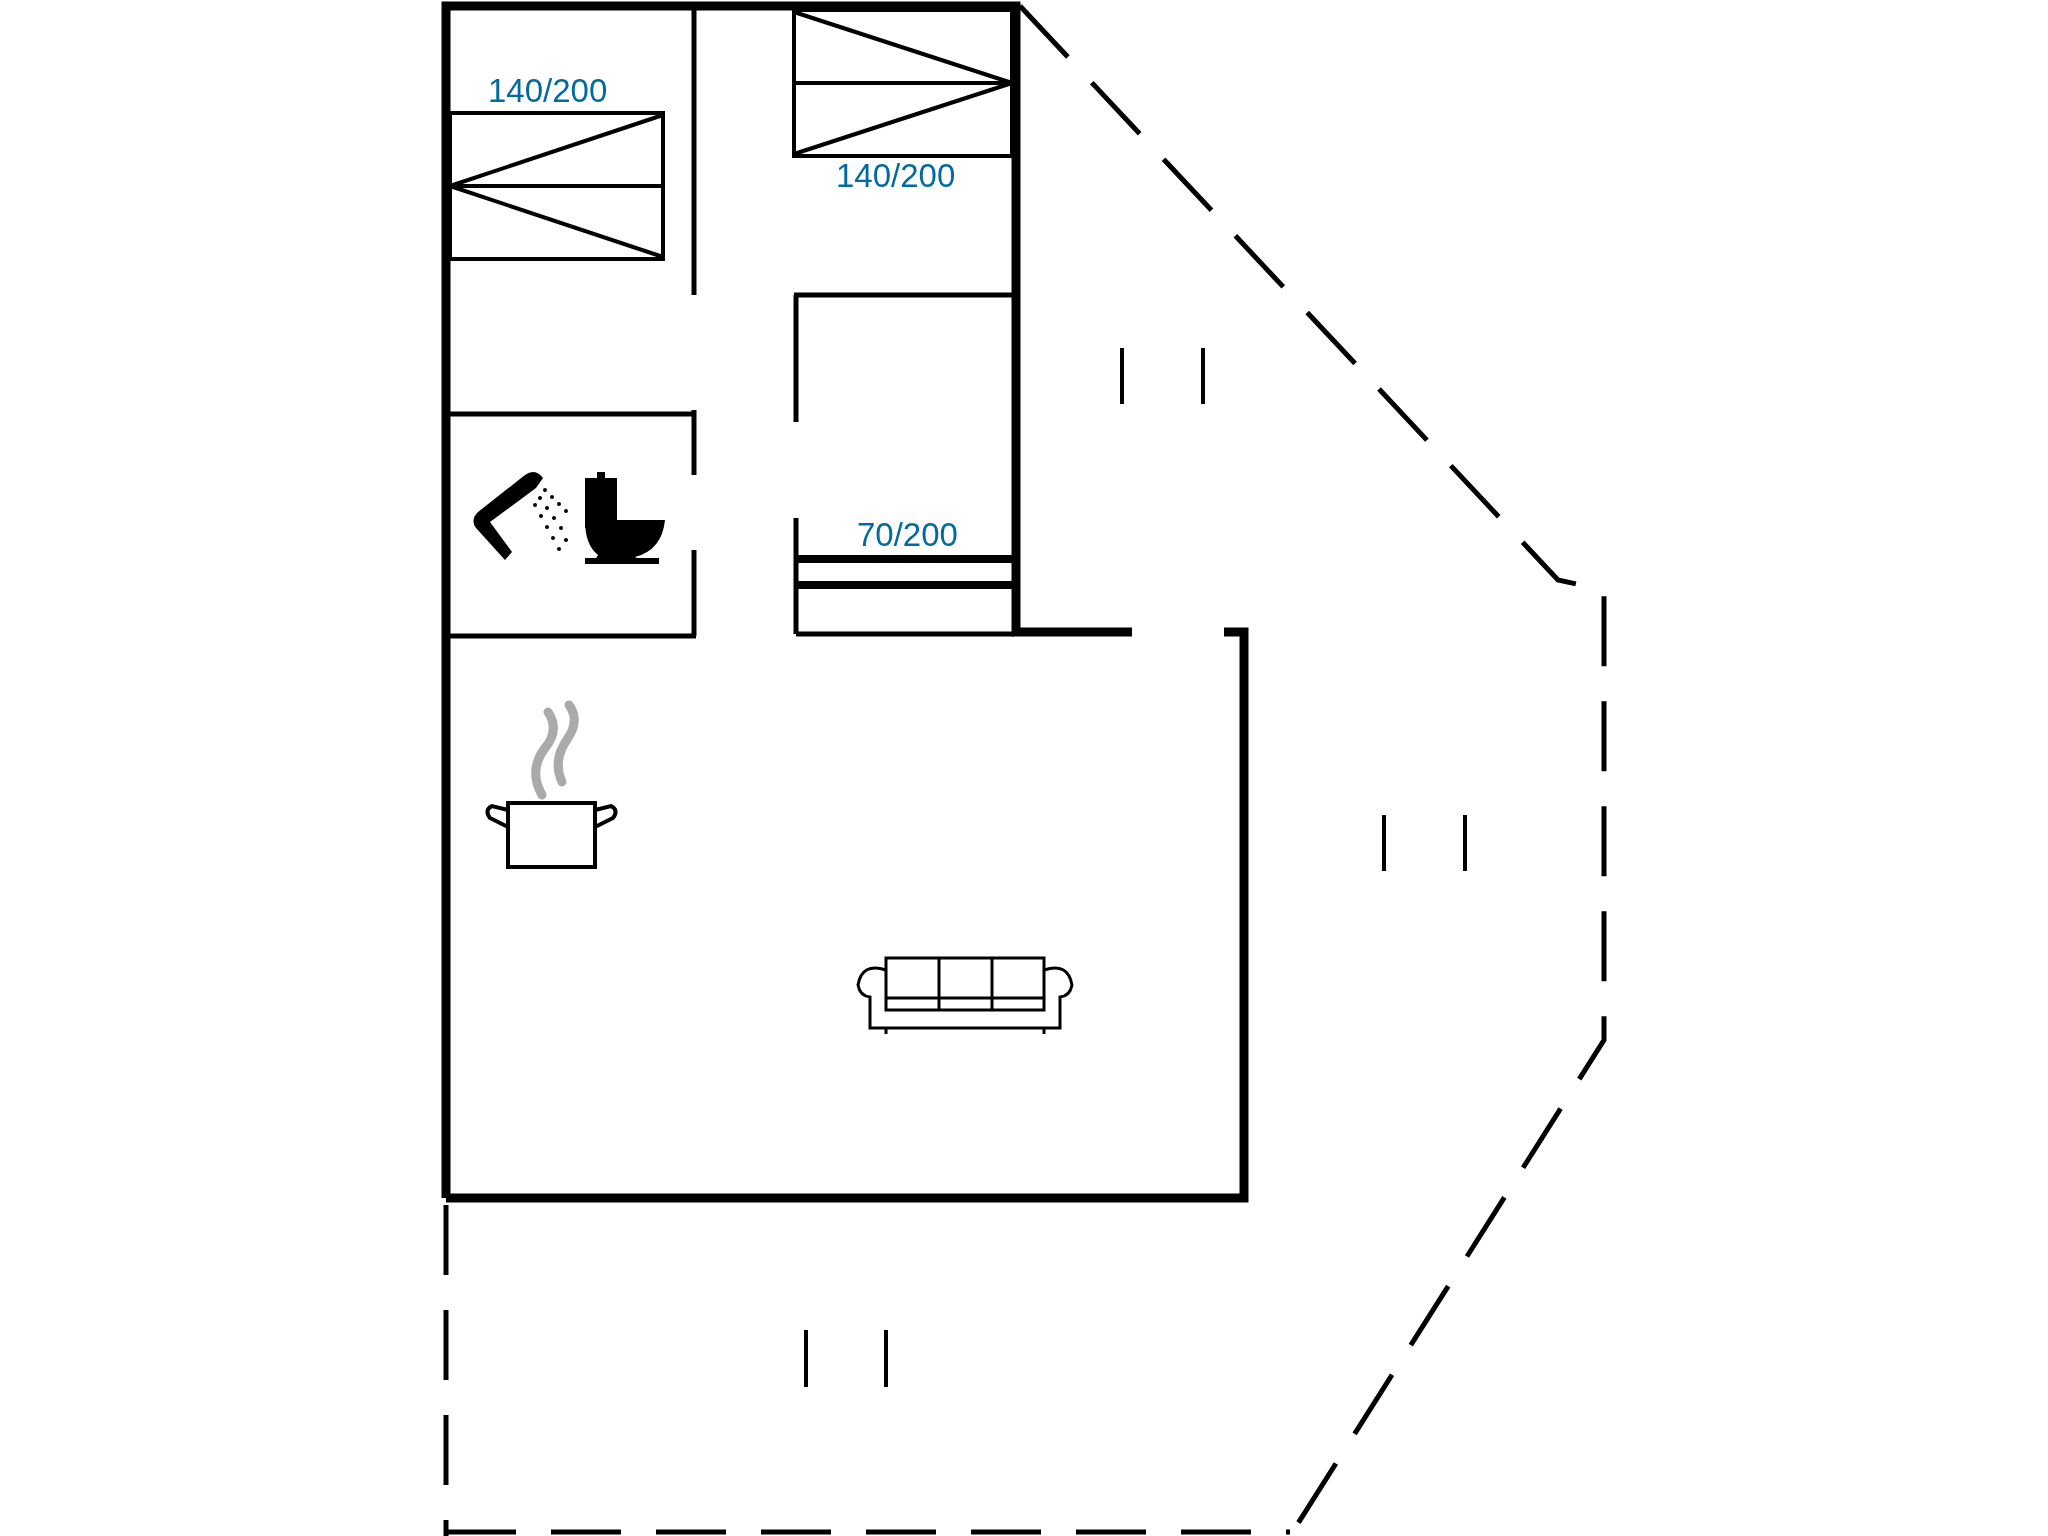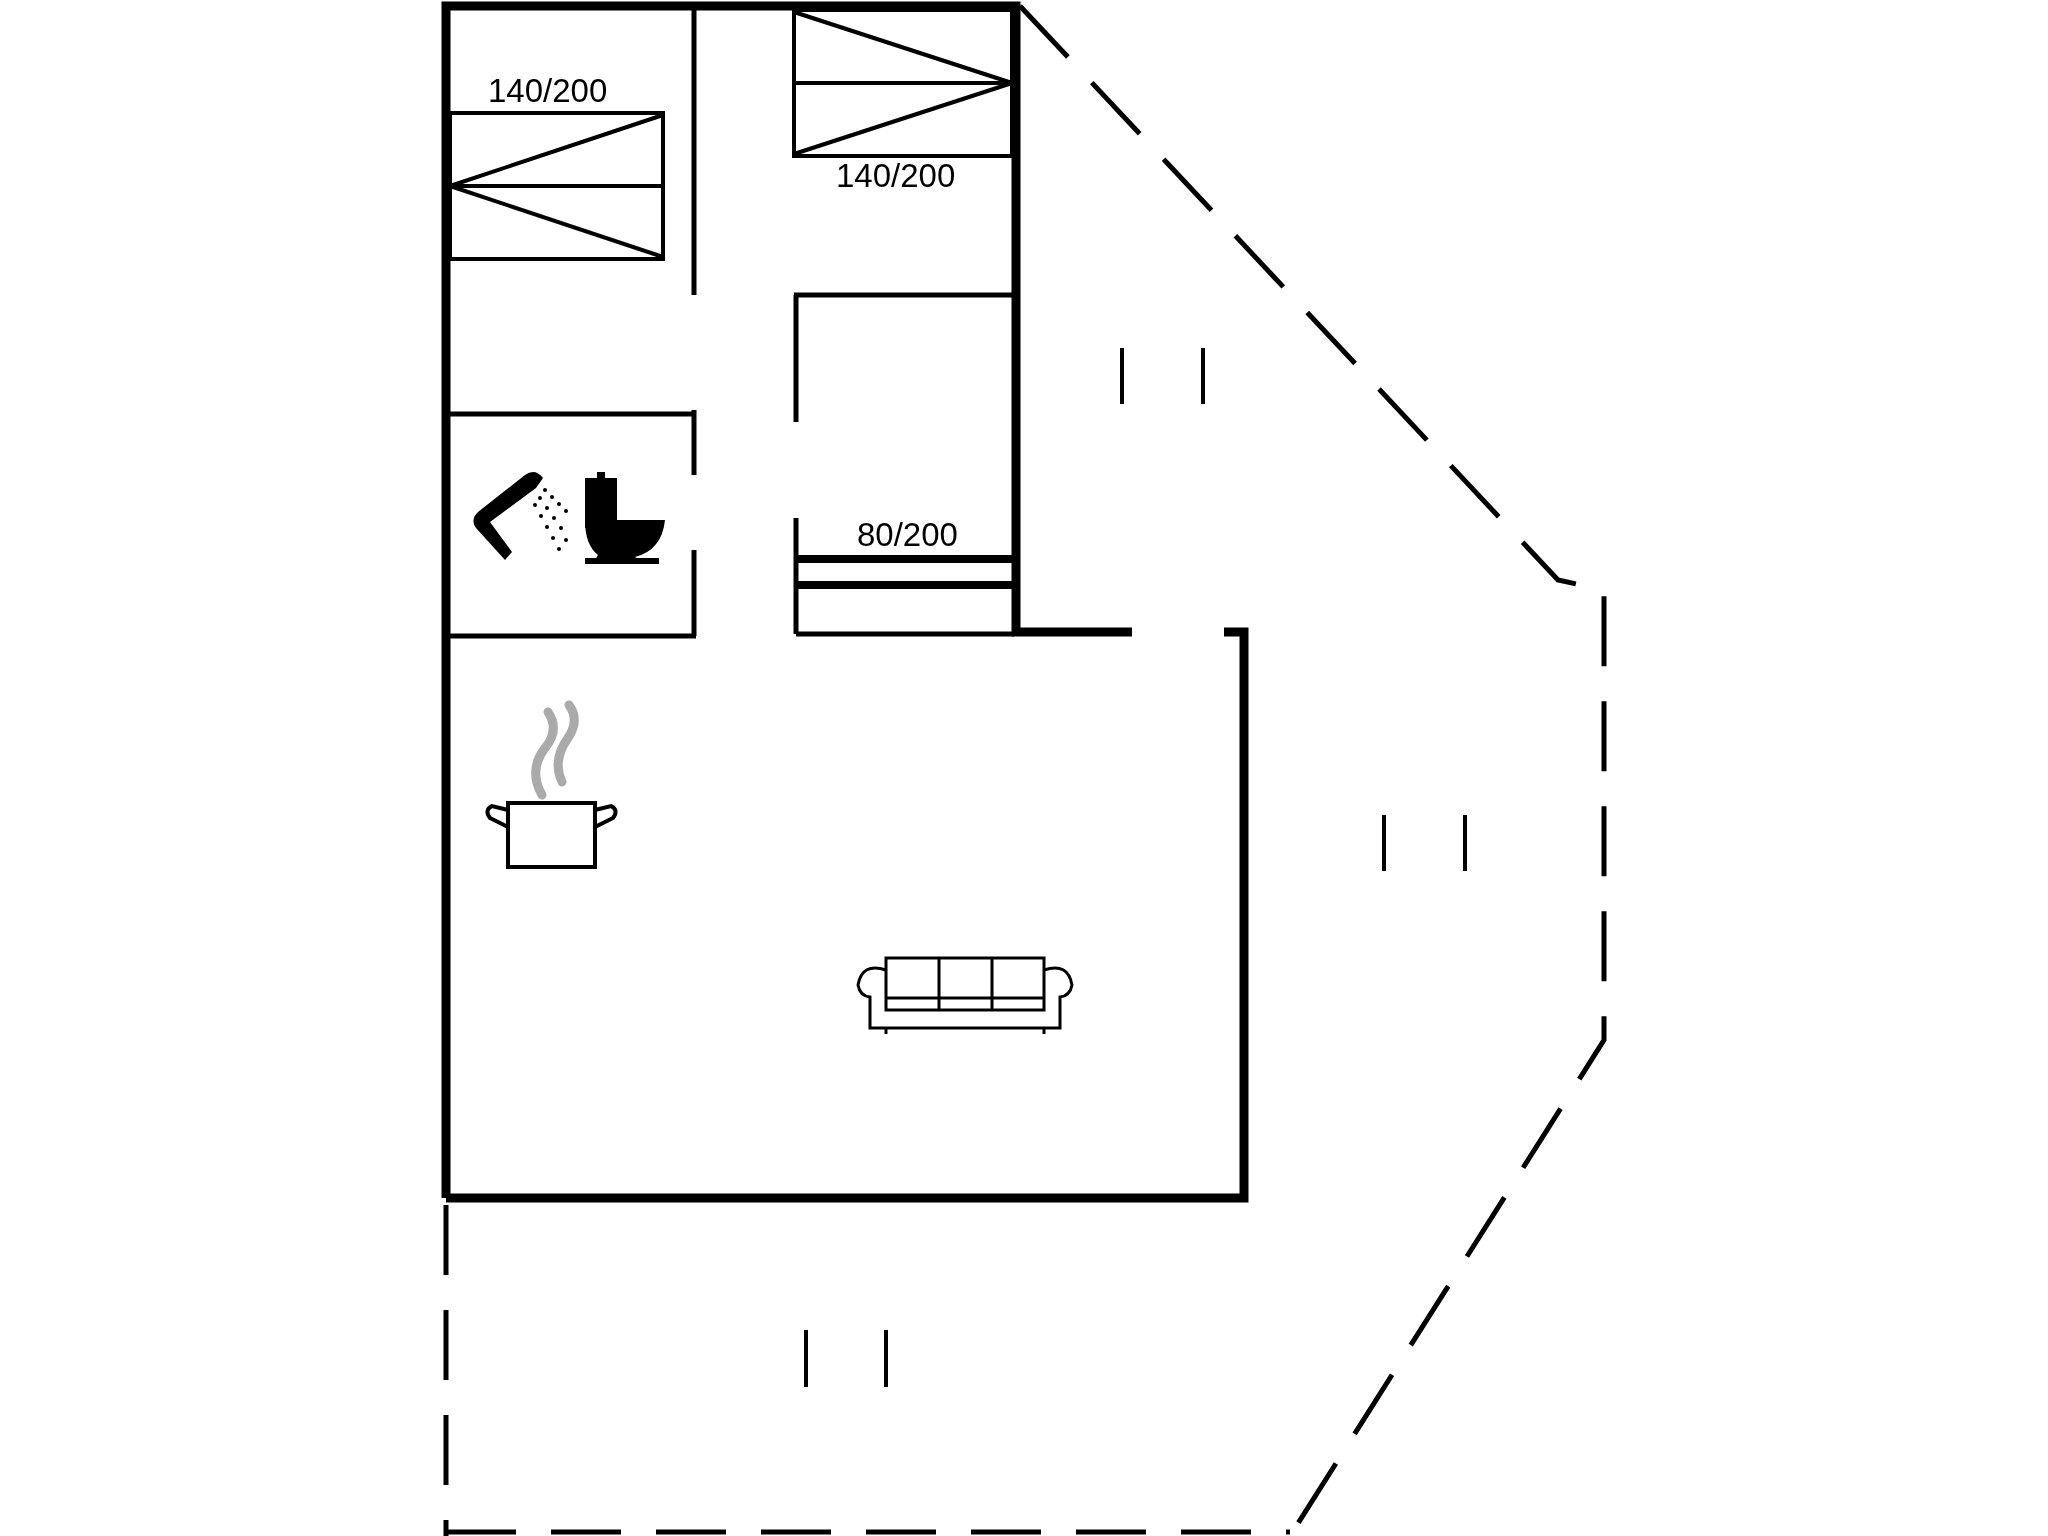--- a/index.html
+++ b/index.html
@@ -1,18 +1,18 @@
 <!DOCTYPE html>
 <html><head>
 <meta charset="utf-8">
 <style>
   html,body{margin:0;padding:0;background:#ffffff;}
   body{width:2048px;height:1536px;position:relative;overflow:hidden;font-family:"Liberation Sans",sans-serif;}
   #plan{position:absolute;left:0;top:0;width:2048px;height:1536px;}
-  .lbl{position:absolute;font-size:33px;color:#000000;font-family:"Liberation Sans",sans-serif;white-space:nowrap;}
+  .lbl{position:absolute;font-size:33px;color:#0369a1;font-family:"Liberation Sans",sans-serif;white-space:nowrap;}
 </style>
 </head>
 <body>
 
 <svg id="plan" viewBox="0 0 2048 1536" xmlns="http://www.w3.org/2000/svg">
   <g fill="none" stroke="#000" stroke-linecap="butt">
 
     <g stroke-width="9">
       <polyline points="446,1198 446,6 1016,6 1016,632 1132,632"></polyline>
       <polyline points="1224,632 1244,632 1244,1198 446,1198"></polyline>
@@ -109,13 +109,13 @@
     <line x1="992" y1="958" x2="992" y2="1010"></line>
     <line x1="886" y1="998" x2="1044" y2="998"></line>
     <path d="M886,970 Q862,962 858,985 Q860,996 870,997 L870,1028 L1060,1028 L1060,997 Q1070,996 1072,985 Q1068,962 1044,970"></path>
     <line x1="886" y1="1028" x2="886" y2="1034"></line>
     <line x1="1044" y1="1028" x2="1044" y2="1034"></line>
   </g>
 </svg>
 
 <div class="lbl" style="left:488px;top:72px;">140/200</div>
 <div class="lbl" style="left:836px;top:157px;">140/200</div>
-<div class="lbl" style="left:857px;top:516px;">80/200</div>
+<div class="lbl" style="left:857px;top:516px;">70/200</div>
 
 </body></html>

